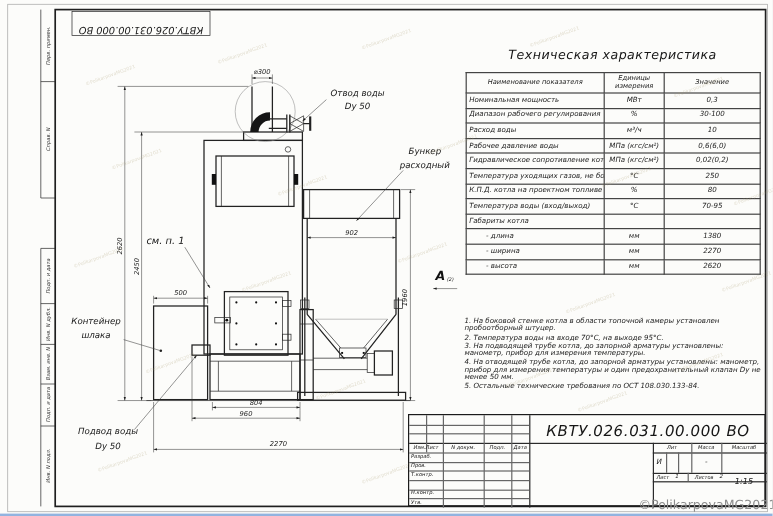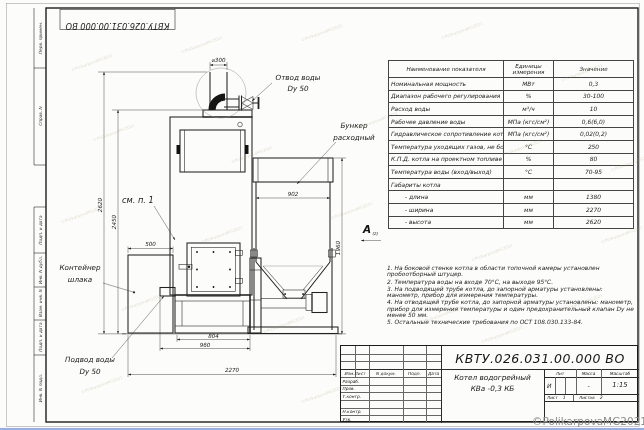--- a/index.html
+++ b/index.html
@@ -229,20 +229,21 @@
 
       <text class="t-see" x="122" y="203">см. п. 1</text>
       <line x1="154" y1="206" x2="175" y2="240" class="lw-dim" marker-end="url(#ae)"></line>
 
       <text class="t-view" x="363" y="233">А</text>
       <text class="t-viewref" x="372.5" y="234.5">(2)</text>
       <line x1="381" y1="240.5" x2="361" y2="240.5" class="lw-dim" marker-end="url(#ae)"></line>
     </g>
   </svg>
 
+  <div class="spec-title">Техническая характеристика</div>
   <table class="spec">
     <colgroup>
         <col style="width:115px">
         <col style="width:50px">
         <col style="width:80px">
       </colgroup>
     <thead>
       <tr>
         <th>Наименование показателя</th>
         <th>Единицы измерения</th>
@@ -354,32 +355,28 @@
     <div class="cell tb-small" style="left:62px;top:23.5px;width:23px">Подп.</div>
     <div class="cell tb-small" style="left:85px;top:23.5px;width:15px">Дата</div>
 
     <div class="cell tb-role" style="left:1.5px;top:31.5px;width:26px">Разраб.</div>
     <div class="cell tb-role" style="left:1.5px;top:39.2px;width:26px">Пров.</div>
     <div class="cell tb-role" style="left:1.5px;top:46.8px;width:26px">Т.контр.</div>
     <div class="cell tb-role" style="left:1.5px;top:54.5px;width:26px"></div>
     <div class="cell tb-role" style="left:1.5px;top:62.2px;width:26px">Н.контр.</div>
     <div class="cell tb-role" style="left:1.5px;top:69.8px;width:26px">Утв.</div>
 
-    <div class="cell tb-product">
-      <div>Котел водогрейный</div>
-      <div>КВа -0,3  КБ</div>
-    </div>
 
     <div class="cell tb-small" style="left:203px;top:23.5px;width:32px">Лит</div>
     <div class="cell tb-small" style="left:235px;top:23.5px;width:25px">Масса</div>
     <div class="cell tb-small" style="left:260px;top:23.5px;width:38px">Масштаб</div>
 
     <div class="cell tb-val" style="left:203px;top:36px;width:10.7px">И</div>
     <div class="cell tb-val" style="left:235px;top:36px;width:25px">-</div>
-    <div class="cell tb-val" style="left:260px;top:35px;width:38px;font-size:6.8px">1:15</div>
+    <div class="cell tb-val" style="left:260px;top:51px;width:38px;font-size:6.8px">1:15</div>
 
     <div class="cell tb-sheetrow" style="left:206px;top:48px;width:26px;height:7px">
       <span>Лист</span>
       <span class="v">1</span>
     </div>
     <div class="cell tb-sheetrow" style="left:238px;top:48px;width:58px;height:7px">
       <span>Листов</span>
       <span class="v">2</span>
     </div>
 

